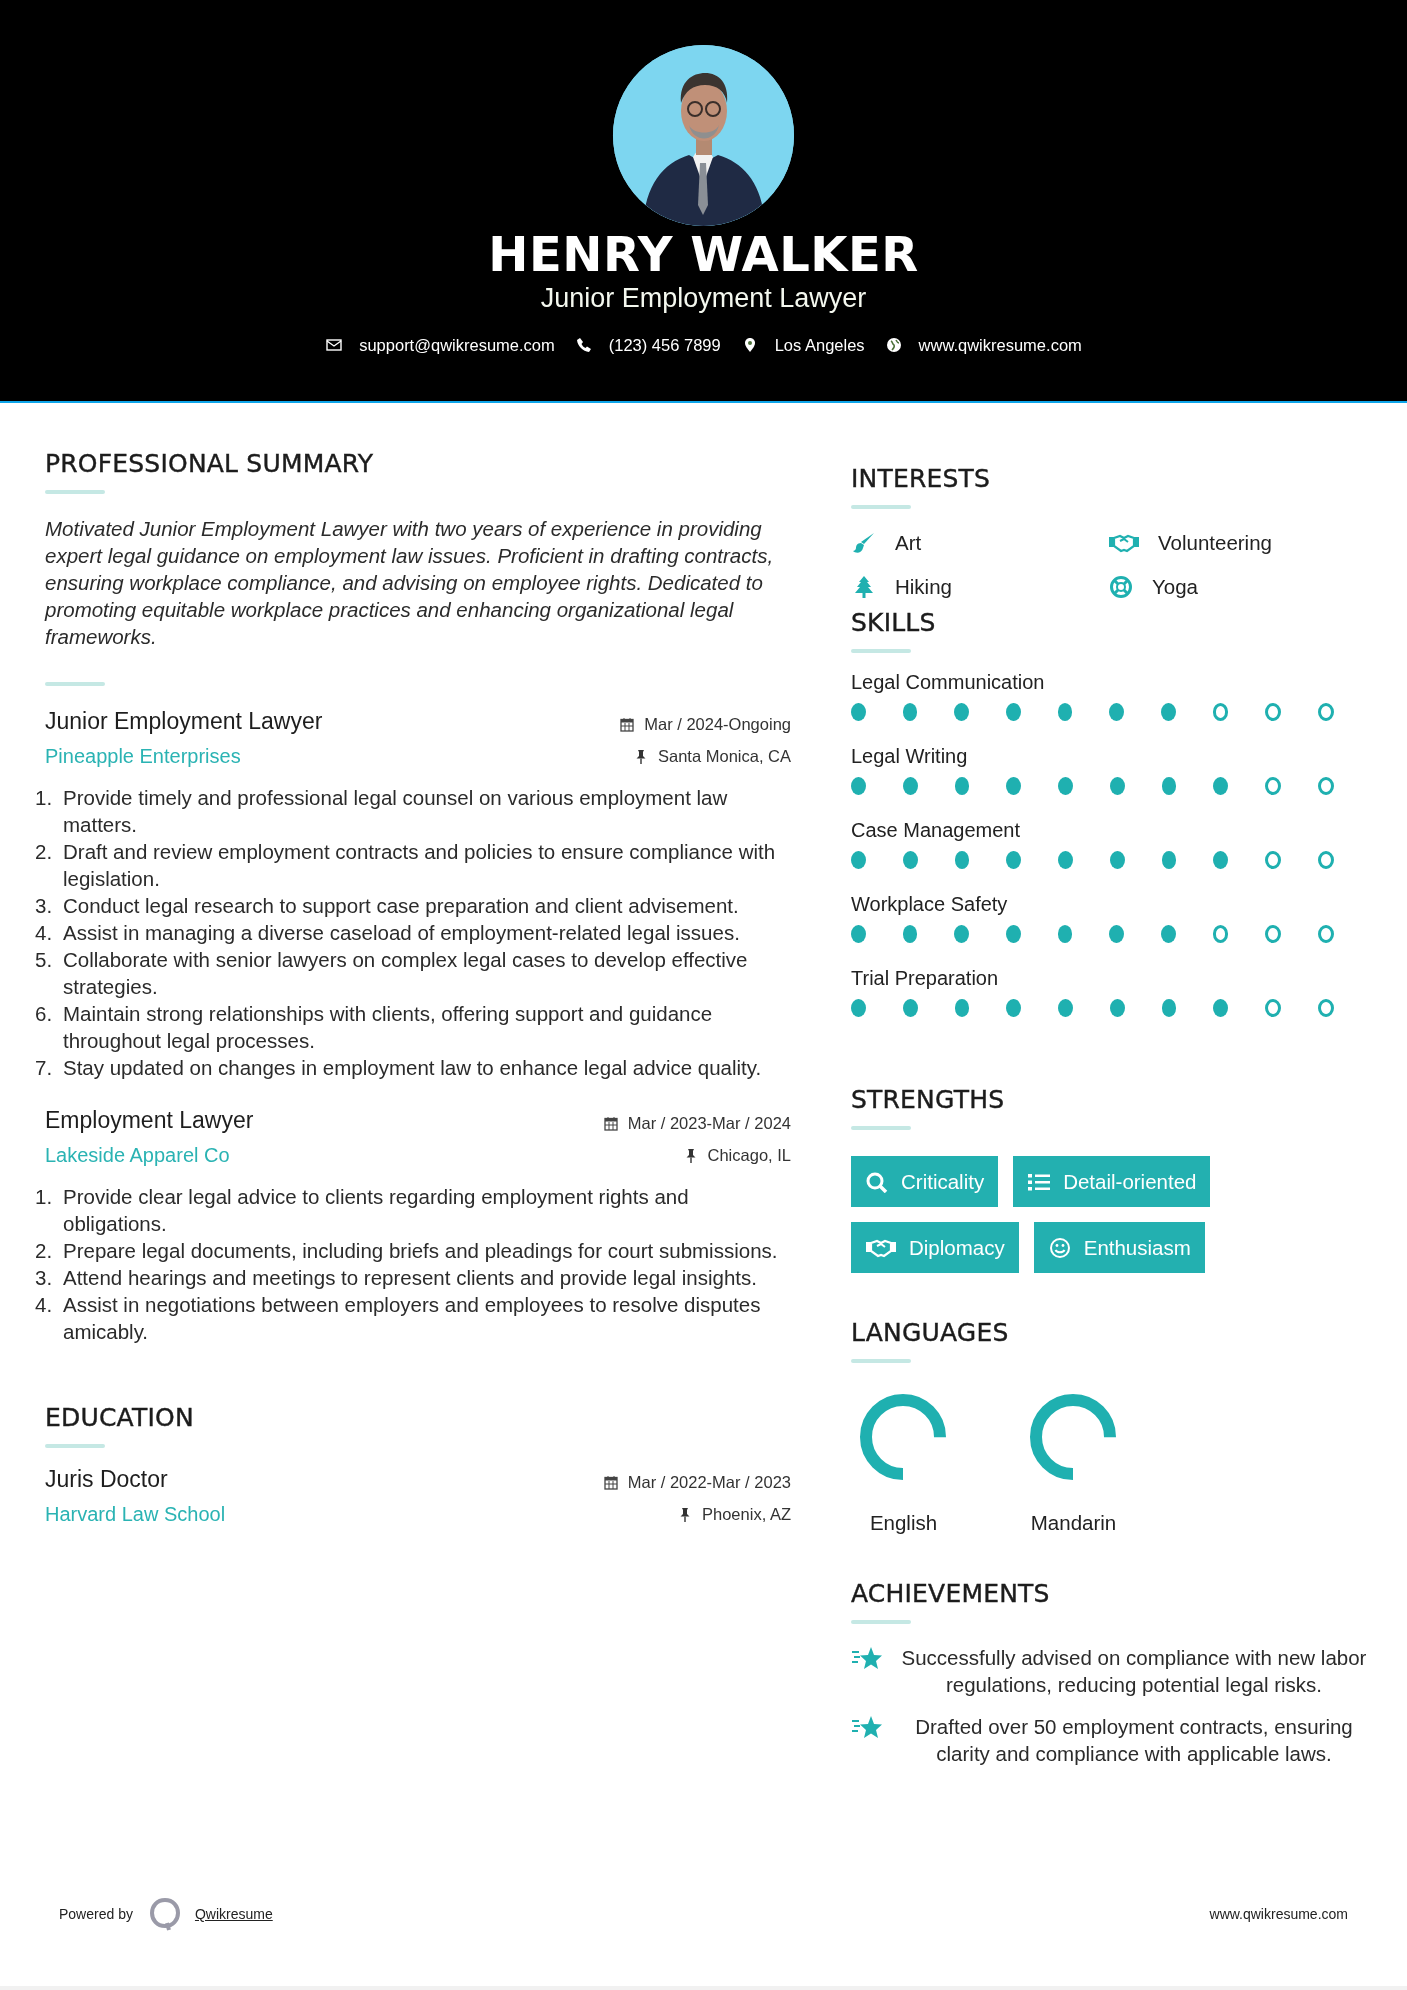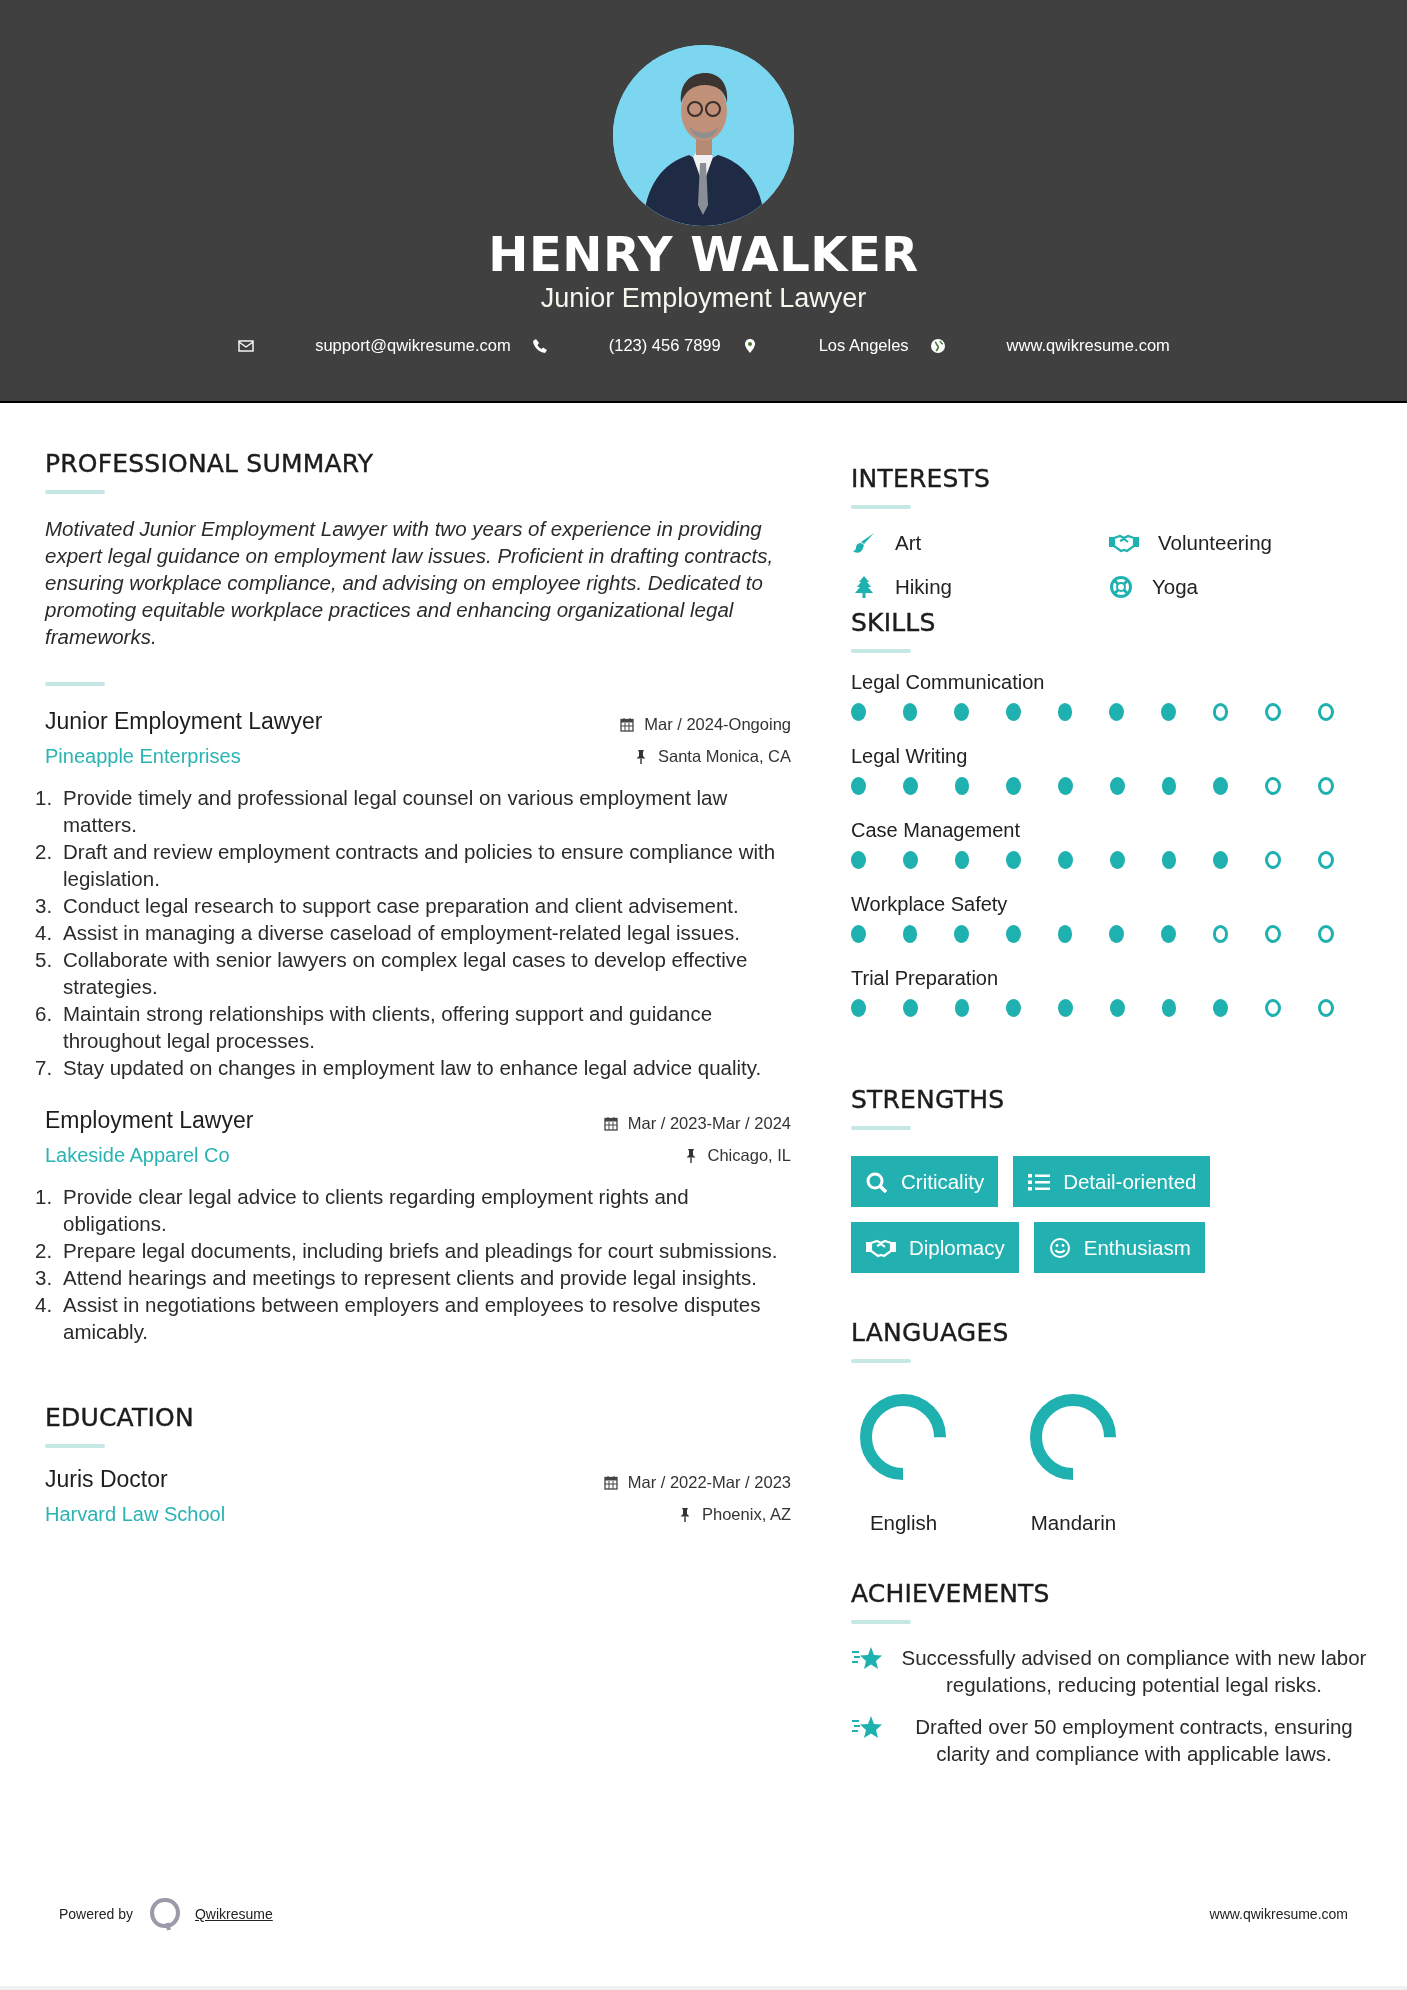--- a/index.html
+++ b/index.html
@@ -1,25 +1,25 @@
 <!DOCTYPE html>
 <html><head>
 <meta charset="utf-8">
 <style>
   * { box-sizing: border-box; margin: 0; padding: 0; }
   html, body { width: 1407px; height: 1990px; background: #ffffff; }
   body { font-family: "Liberation Sans", "DejaVu Sans", sans-serif; color: #222; position: relative; overflow: hidden; }
 
-  .header { position: absolute; left: 0; top: 0; width: 1407px; height: 403px; background: #404040; border-bottom: 2px solid #000000; }
+  .header { position: absolute; left: 0; top: 0; width: 1407px; height: 403px; background: #000000; border-bottom: 2px solid #0ea5e9; }
   .avatar { position: absolute; left: 613px; top: 45px; width: 181px; height: 181px; border-radius: 50%; background: #7dd6f0; overflow: hidden; }
   .avatar svg { width: 100%; height: 100%; display: block; }
   .name { position: absolute; left: 0; width: 1407px; top: 226px; text-align: center; color: #fff; font-family: "DejaVu Sans", sans-serif; font-weight: bold; font-size: 48px; letter-spacing: 0.5px; }
   .title { position: absolute; left: 0; width: 1407px; top: 283px; text-align: center; color: #f4f8ef; font-size: 27px; }
   .contacts { position: absolute; left: 0; width: 1407px; top: 336px; display: flex; justify-content: center; align-items: center; color: #fff; font-size: 16.5px; }
-  .contact { display: flex; align-items: flex-end; margin: 0 10px; gap: 44px; }
+  .contact { display: flex; align-items: flex-start; margin: 0 10px; }
   .contact .ic { width: 18px; height: 18px; margin-right: 16px; display: inline-flex; align-items: center; justify-content: center; }
   .contact .ic svg { width: 16px; height: 16px; }
 
   .left { position: absolute; left: 45px; top: 440px; width: 746px; }
   .right { position: absolute; left: 851px; top: 440px; width: 520px; }
 
   .sec-h { font-family: "DejaVu Sans", sans-serif; font-size: 25px; color: #1c1c1c; font-weight: normal; letter-spacing: 0.2px; -webkit-text-stroke: 0.4px #1c1c1c; }
   .sec-line { width: 60px; height: 4px; background: #c5e8e4; border-radius: 2px; margin-top: 12px; }
 
   .summary { font-size: 20.5px; line-height: 27px; color: #2b2b2b; margin-top: 21px; font-style: italic; }

